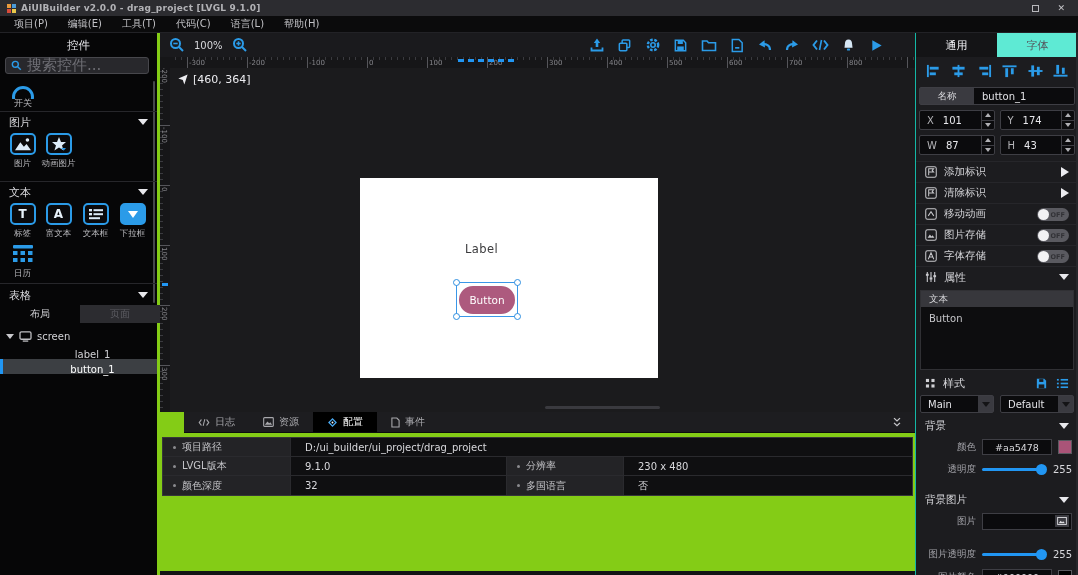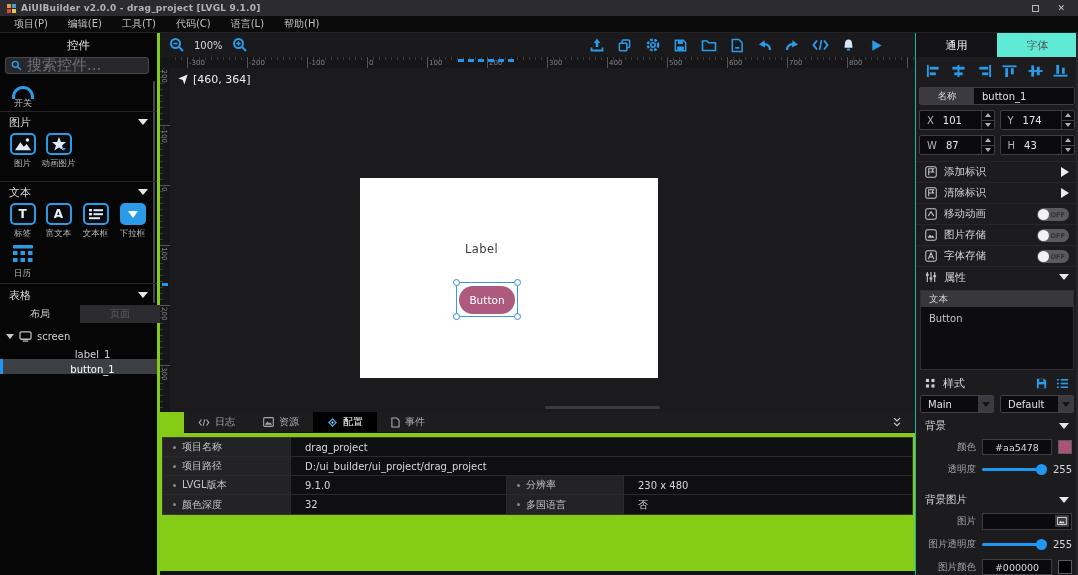--- a/index.html
+++ b/index.html
@@ -490,29 +490,20 @@
           <path d="M3.5 2.5 L7 5.8 L10.5 2.5" fill="none" stroke="#c8c8cc" stroke-width="1.5"></path>
           <path d="M3.5 8 L7 11.3 L10.5 8" fill="none" stroke="#c8c8cc" stroke-width="1.5"></path>
         </svg>
     </span>
   </div>
 
   <div class="cfg-table">
     <div class="cfg-row">
       <span class="cfg-label">
           <i class="bullet"></i>
-          <span>项目名称</span>
-        </span>
-      <span class="cfg-value">
-          <span>drag_project</span>
-        </span>
-    </div>
-    <div class="cfg-row">
-      <span class="cfg-label">
-          <i class="bullet"></i>
           <span>项目路径</span>
         </span>
       <span class="cfg-value">
           <span>D:/ui_builder/ui_project/drag_project</span>
         </span>
     </div>
     <div class="cfg-row">
       <span class="cfg-label">
           <i class="bullet"></i>
           <span>LVGL版本</span>
@@ -789,21 +780,21 @@
     <span class="img-field">
       <span class="img-btn">
         <svg width="10" height="8" viewBox="0 0 11 9">
             <rect x="0.6" y="0.6" width="9.8" height="7.8" fill="none" stroke="#e0e0e4" stroke-width="1"></rect>
             <path d="M1.8 7 L4 4.2 L5.6 6 L6.8 4.9 L8.8 7 Z" fill="#e0e0e4"></path>
           </svg>
       </span>
     </span>
   </div>
 
-  <div class="field-row" style="margin-top:3px;">
+  <div class="field-row" style="margin-top:13px;">
     <span class="field-label">图片透明度</span>
     <span class="slider-track">
         <span class="slider-knob"></span>
       </span>
     <span class="slider-val">255</span>
   </div>
 
   <div class="field-row" style="margin-top:3px;">
     <span class="field-label">图片颜色</span>
     <span class="hex-field">#000000</span>

